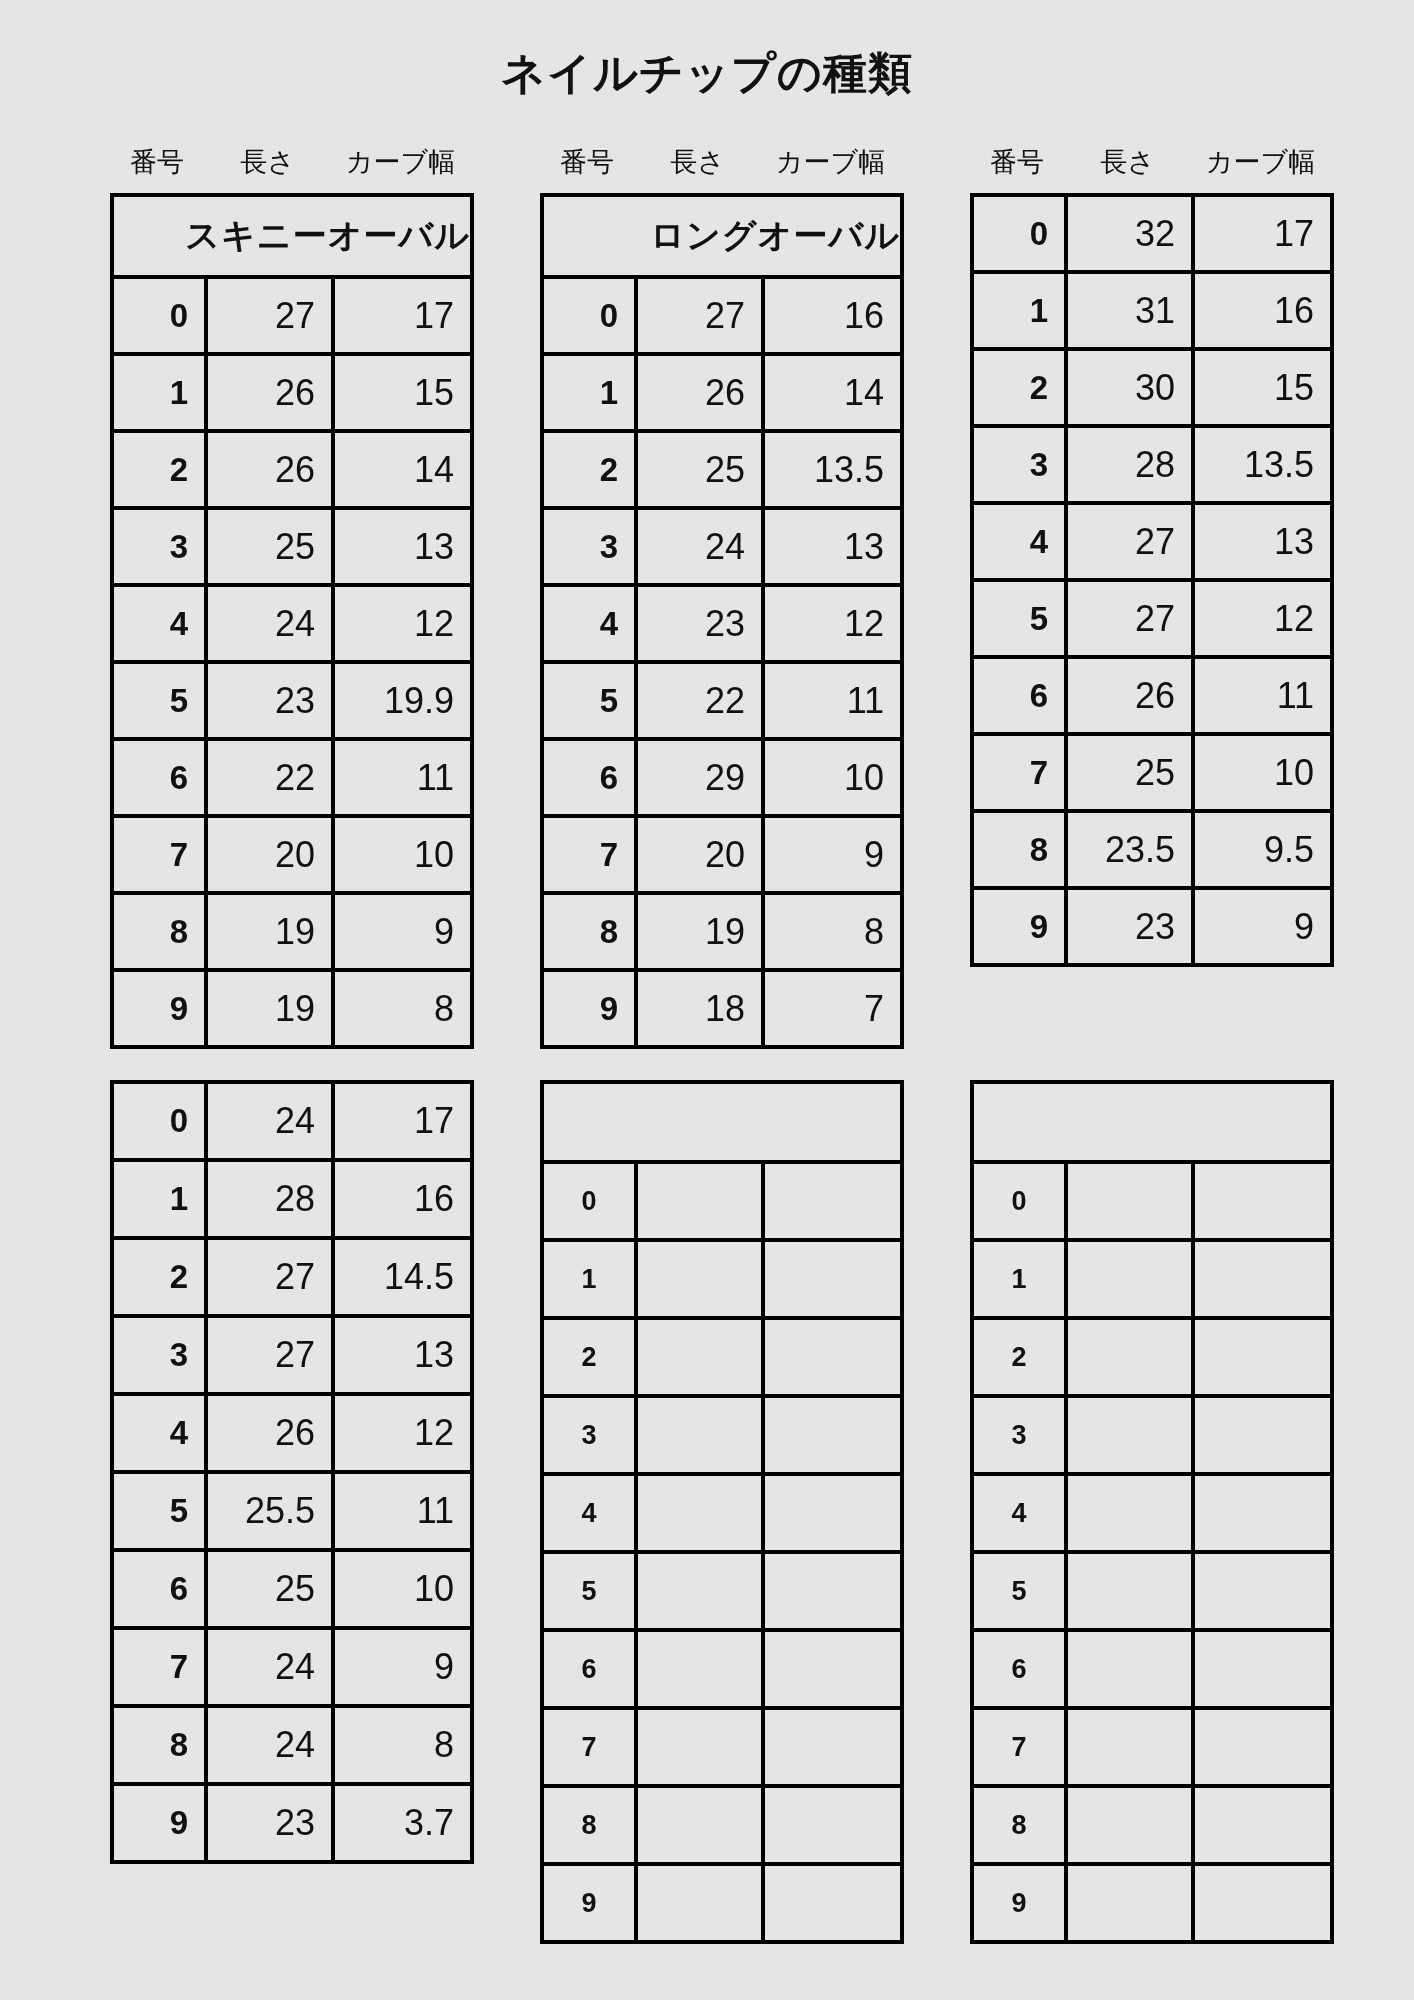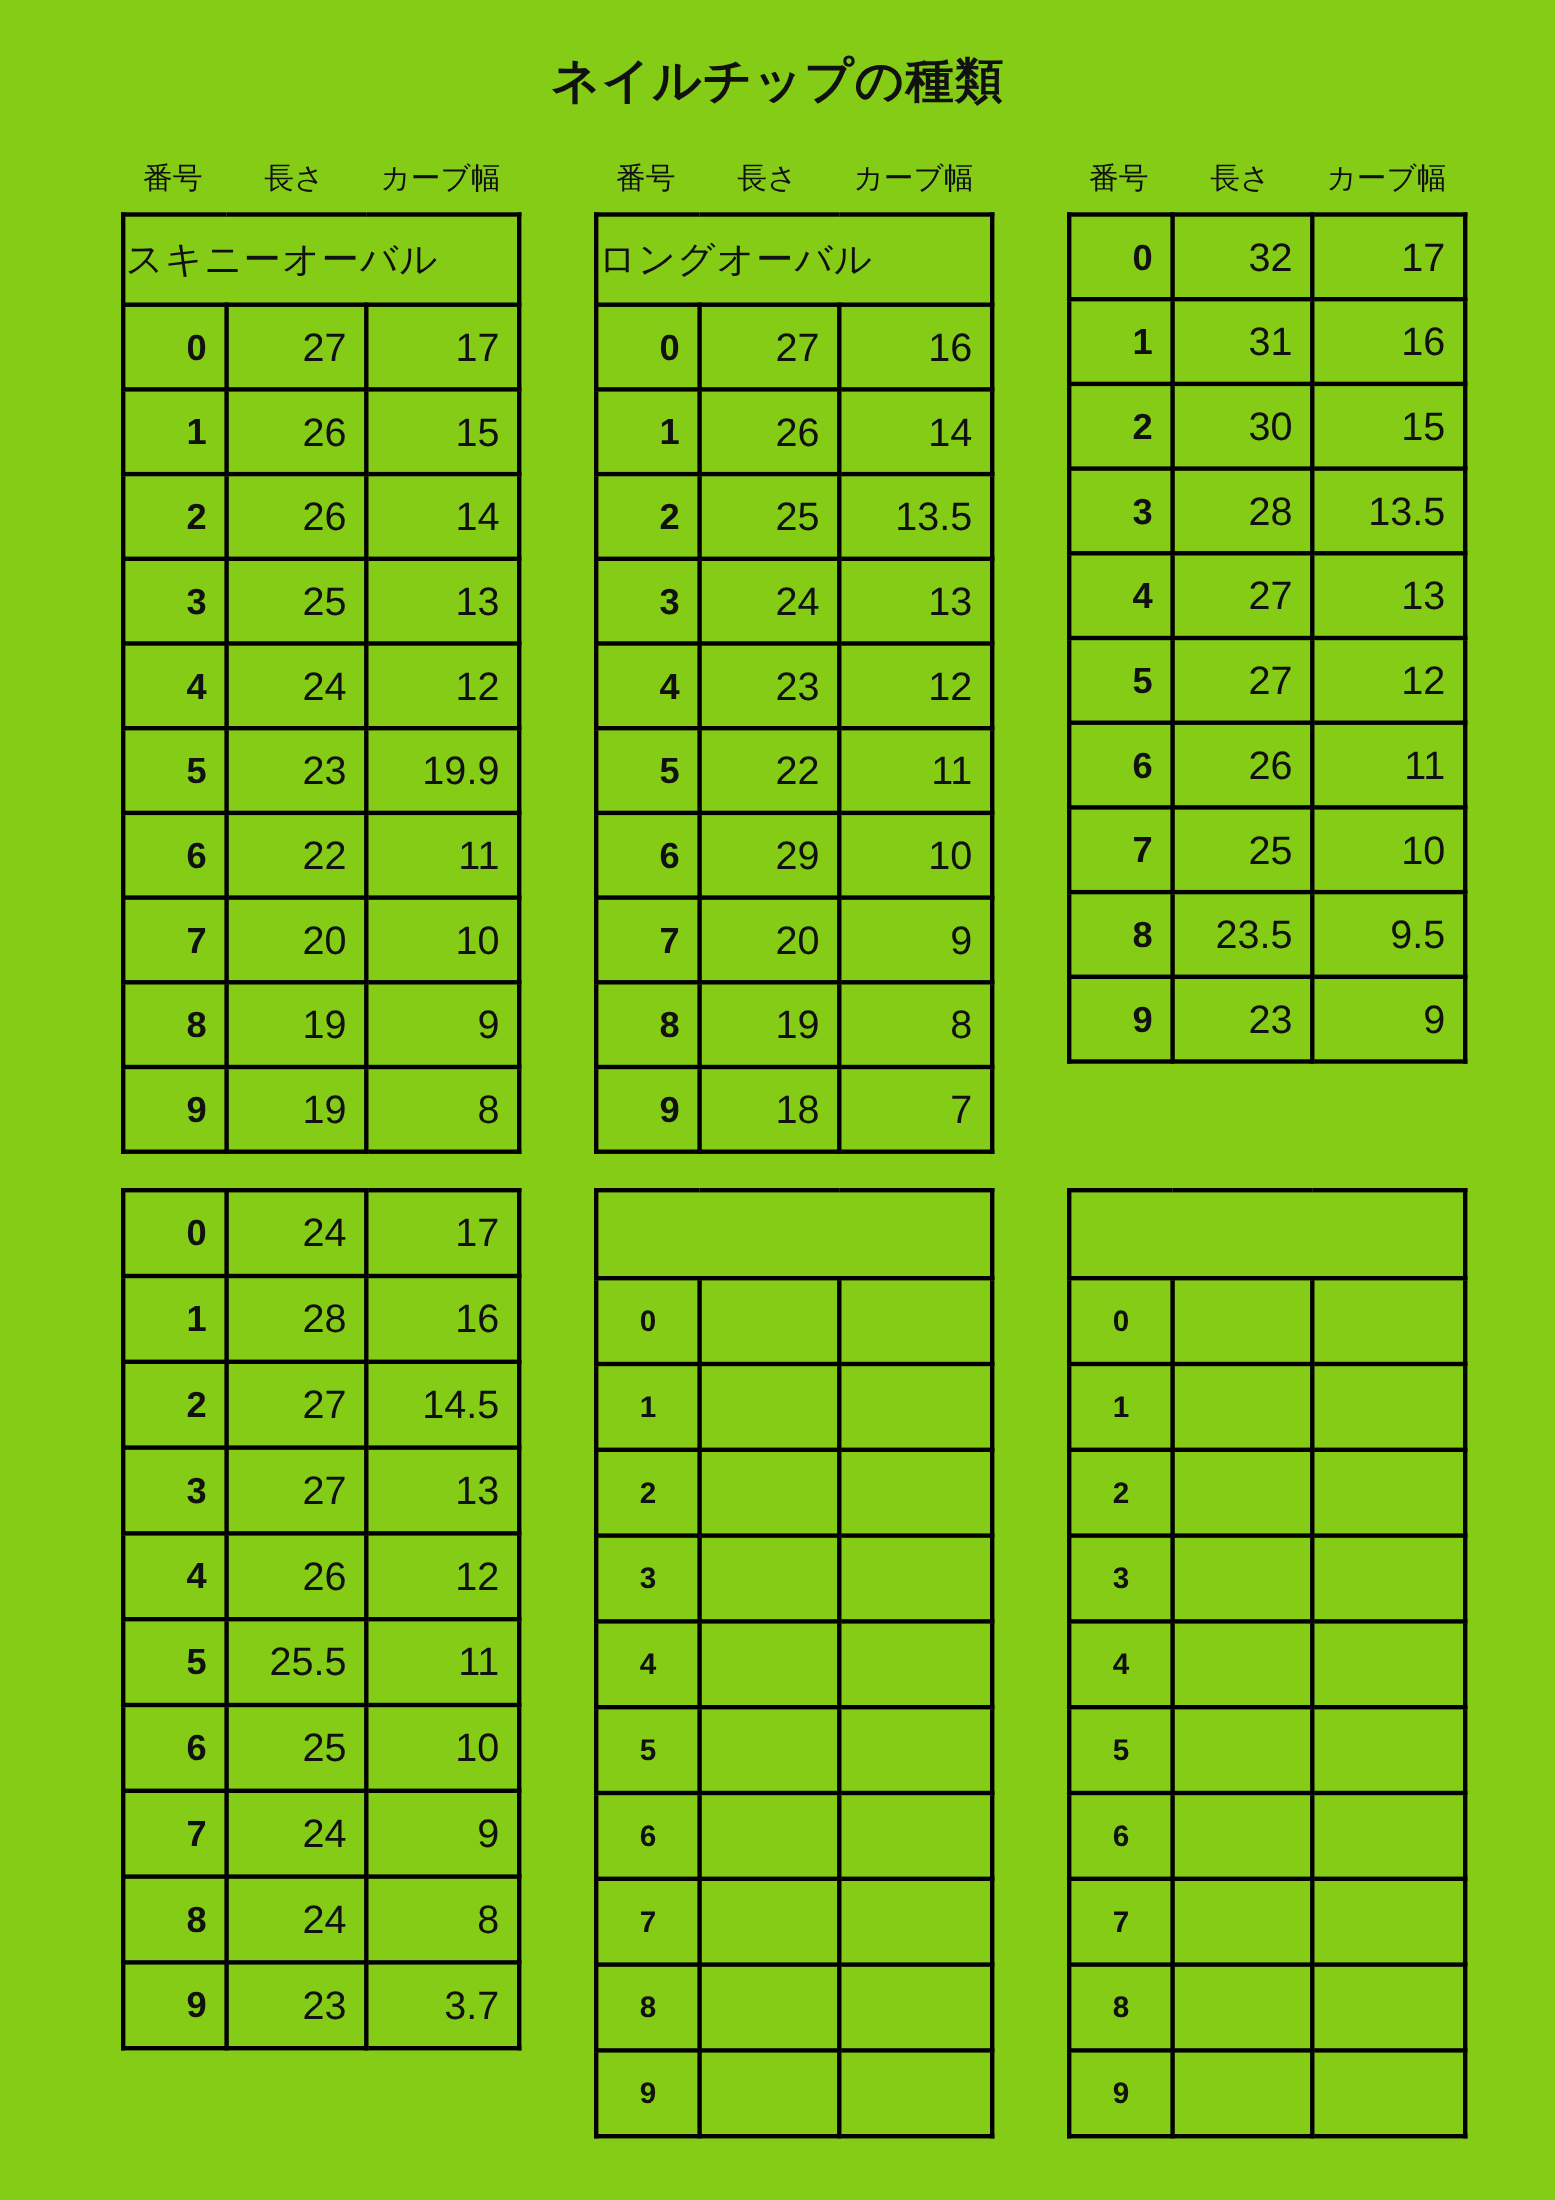--- a/index.html
+++ b/index.html
@@ -1,17 +1,17 @@
 <!DOCTYPE html>
 <html><head>
 <meta charset="utf-8">
 <style>
   html,body{margin:0;padding:0;background:#ffffff;}
   .page{
-    position:relative;width:1414px;height:2000px;background:#84cc16;
+    position:relative;width:1414px;height:2000px;background:#e5e5e5;
     font-family:"Liberation Sans","DejaVu Sans",sans-serif;color:#111;overflow:hidden;
   }
   .page-title{
     position:absolute;top:44px;left:0;width:100%;margin:0;
     text-align:center;font-size:44px;font-weight:bold;letter-spacing:1px;
   }
   .table-block{position:absolute;width:360px;padding-left:13px;}
   .slot-0{left:97px;top:145px}
   .slot-1{left:527px;top:145px}
   .slot-2{left:957px;top:145px}
@@ -22,21 +22,21 @@
   .col-labels{display:flex;height:48px;align-items:flex-start;}
   .col-label{display:block;text-align:center;font-size:27px;line-height:34px;}
   .l-num{width:94px}
   .l-len{width:127px}
   .l-cur{width:139px}
 
   table.size-table{border-collapse:collapse;table-layout:fixed;width:360px;}
   .c-num{width:94px}.c-len{width:127px}.c-cur{width:139px}
   table.size-table td{border:4px solid #000;padding:0;vertical-align:middle;overflow:hidden;}
   tr.title-row{height:82px;}
-  .title-cell{text-align:left;font-weight:normal;font-size:34px;letter-spacing:1px;}
+  .title-cell{text-align:right;font-weight:bold;font-size:34px;letter-spacing:1px;}
   tr.data-row{height:77px;}
   .num-cell{font-weight:bold;font-size:33px;text-align:right;padding-right:16px !important;}
   .len-cell,.cur-cell{font-size:36px;text-align:right;padding-right:16px !important;}
 
   .tall-rows tr.title-row{height:80px;}
   .tall-rows tr.data-row{height:78px;}
   .empty-table .num-cell{text-align:center;padding-right:0 !important;font-size:27px;}
 </style>
 </head>
 <body>

